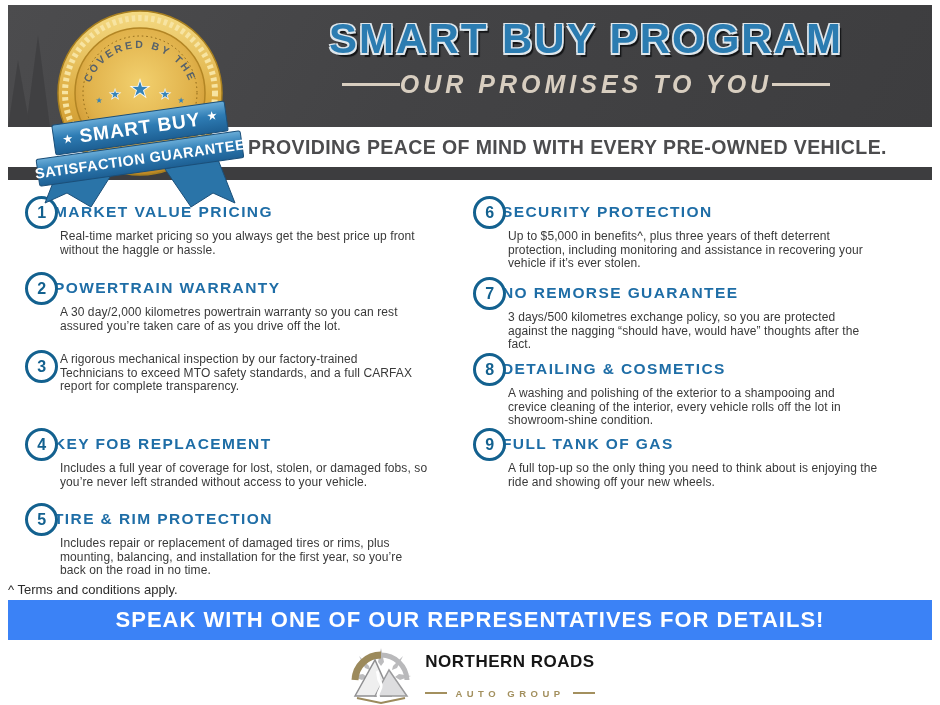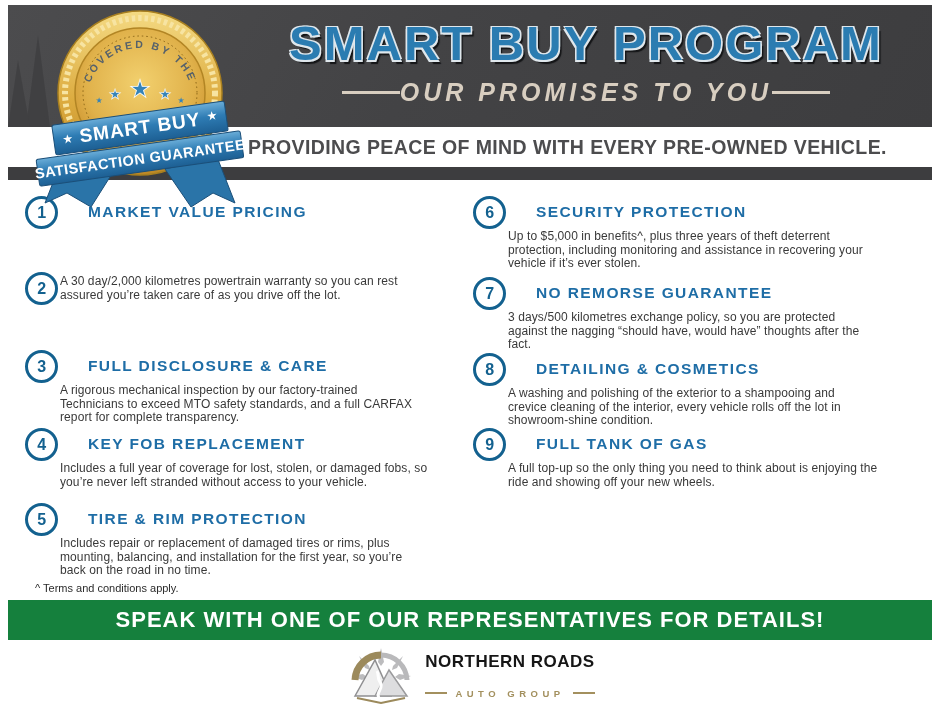--- a/index.html
+++ b/index.html
@@ -11,21 +11,21 @@
     position:absolute; left:8px; right:8px; top:5px; height:122px;
     background:linear-gradient(120deg,#4c4c4e 0%, #434345 45%, #3d3d3f 100%);
     overflow:hidden;
   }
   .header-trees { position:absolute; left:0; top:0; opacity:.35; }
   .header-text {
     position:absolute; left:238px; right:6px; top:8px; bottom:0;
     display:flex; flex-direction:column; align-items:center; justify-content:flex-start;
   }
   .main-title {
-    font-size:49px; font-weight:800; letter-spacing:2px; color:#2b7cb1;
+    font-size:42px; font-weight:800; letter-spacing:2px; color:#2b7cb1;
     white-space:nowrap; margin-top:2px;
     text-shadow:
       -1.5px -1.5px 0 #dfe7ec, 1.5px -1.5px 0 #dfe7ec,
       -1.5px 1.5px 0 #dfe7ec, 1.5px 1.5px 0 #dfe7ec,
       3px 4px 1px #141517;
   }
   .sub-title-row { display:flex; align-items:center; margin-top:7px; }
   .sub-dash { width:58px; height:3px; background:#d8cec0; }
   .sub-title {
     font-size:25px; font-style:italic; font-weight:600; letter-spacing:4px;
@@ -46,33 +46,33 @@
 
   
   .promise { position:absolute; }
   .promise-number-badge {
     position:absolute; left:0; top:0; width:33px; height:33px;
     border:3px solid #13618f; border-radius:50%; background:#fff;
     display:flex; align-items:center; justify-content:center;
     font-size:16px; font-weight:700; color:#13618f; letter-spacing:-0.5px;
   }
   .promise-title {
-    margin-left:63px; line-height:31px; font-size:15.5px; font-weight:700;
+    margin-left:29px; line-height:31px; font-size:15.5px; font-weight:700;
     letter-spacing:1.4px; color:#1e6da6; white-space:nowrap;
   }
   .promise-desc {
     margin:3px 0 0 35px; font-size:12px; line-height:13.6px; color:#393939;
     white-space:pre-line; letter-spacing:.1px;
   }
 
-  .footnote { position:absolute; left:35px; top:582px; font-size:11px; color:#2b2b2b; }
+  .footnote { position:absolute; left:8px; top:582px; font-size:13px; color:#2b2b2b; }
 
   
   .cta-banner {
-    position:absolute; left:8px; right:8px; top:600px; height:40px; background:#15803d;
+    position:absolute; left:8px; right:8px; top:600px; height:40px; background:#3b82f6;
     display:flex; align-items:center; justify-content:center;
   }
   .cta-text { color:#ffffff; font-size:22px; font-weight:700; letter-spacing:1px; white-space:nowrap; }
 
   
   .footer { position:absolute; left:0; right:0; top:645px; height:60px; display:flex; justify-content:center;text-align:center; }
   .logo-group { display:flex; align-items:center; gap:8px; }
   .logo-text-block { display:flex; flex-direction:column; align-items:center; }
   .logo-brand { font-size:17px; font-weight:800; letter-spacing:.5px; color:#161616; white-space:nowrap; }
   .logo-division-row { display:flex; align-items:center; gap:8px; margin-top:16px; }
@@ -161,29 +161,31 @@
       <g transform="rotate(-8 107 152)">
         <rect x="4" y="138" width="206" height="27" rx="2" fill="url(#ribbonGrad)" stroke="#1b4f79" stroke-width="1"></rect>
         <text x="107" y="157" text-anchor="middle" font-size="14.5" font-weight="bold" letter-spacing=".5" fill="#ffffff">SATISFACTION GUARANTEE</text>
       </g>
     </svg>
   </div>
 
   <div class="promise" style="left:25px; top:196px; width:435px;">
     <div class="promise-number-badge">1</div>
     <div class="promise-title">MARKET VALUE PRICING</div>
+    <div class="promise-desc">Real-time market pricing so you always get the best price up front
+without the haggle or hassle.</div>
   </div>
   <div class="promise" style="left:25px; top:272px; width:435px;">
     <div class="promise-number-badge">2</div>
+    <div class="promise-title">POWERTRAIN WARRANTY</div>
     <div class="promise-desc">A 30 day/2,000 kilometres powertrain warranty so you can rest
 assured you’re taken care of as you drive off the lot.</div>
   </div>
   <div class="promise" style="left:25px; top:350px; width:435px;">
     <div class="promise-number-badge">3</div>
-    <div class="promise-title">FULL DISCLOSURE &amp; CARE</div>
     <div class="promise-desc">A rigorous mechanical inspection by our factory-trained
 Technicians to exceed MTO safety standards, and a full CARFAX
 report for complete transparency.</div>
   </div>
   <div class="promise" style="left:25px; top:428px; width:435px;">
     <div class="promise-number-badge">4</div>
     <div class="promise-title">KEY FOB REPLACEMENT</div>
     <div class="promise-desc">Includes a full year of coverage for lost, stolen, or damaged fobs, so
 you’re never left stranded without access to your vehicle.</div>
   </div>

